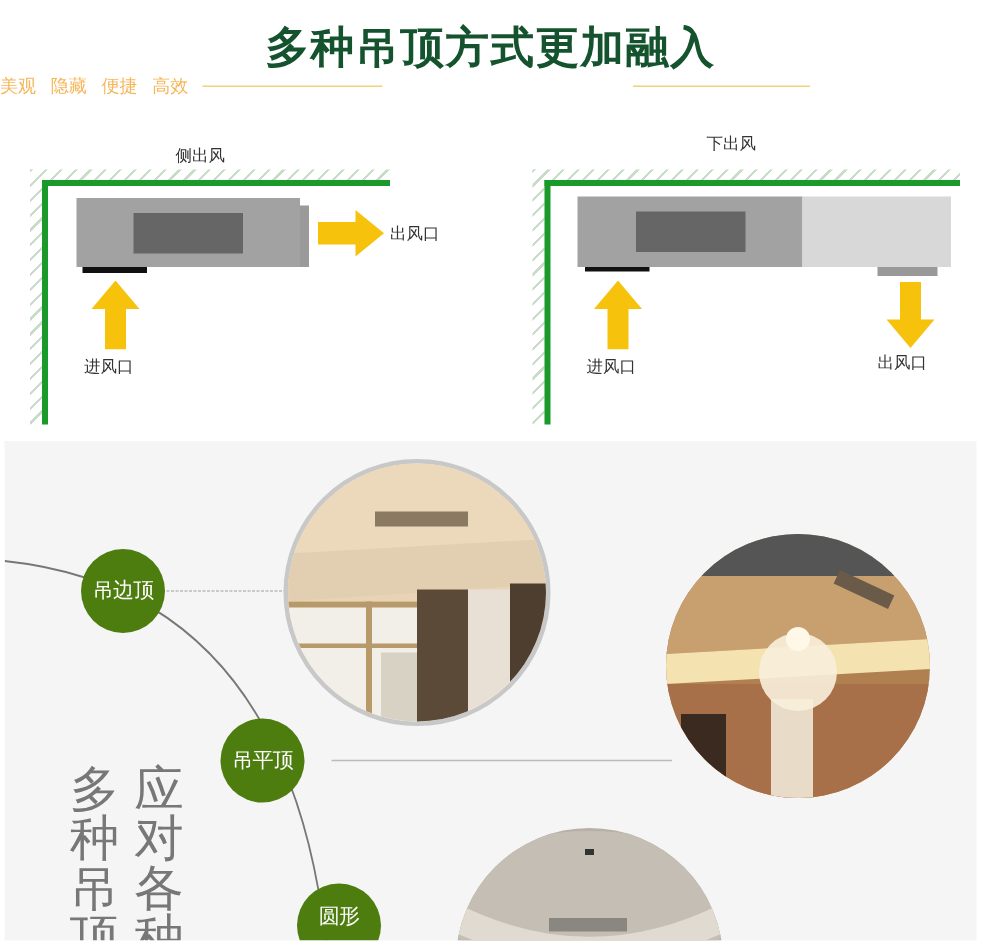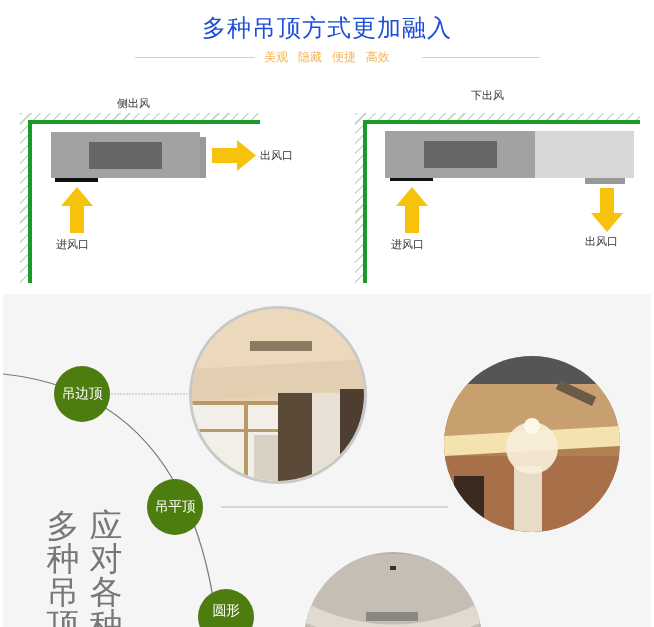--- a/index.html
+++ b/index.html
@@ -3,26 +3,26 @@
 <meta charset="utf-8">
 <style>
   * { margin: 0; padding: 0; box-sizing: border-box; }
   html, body { width: 654px; height: 627px; overflow: hidden; background: #ffffff; }
   body { position: relative; font-family: "DejaVu Sans", "Liberation Sans", sans-serif; }
   .abs { position: absolute; }
 
   
   .title {
     position: absolute; left: 0; width: 654px; top: 12px; text-align: center;
-    font-size: 24px; font-weight: normal; color: #1d4ed8; letter-spacing: 1px;
+    font-size: 29px; font-weight: bold; color: #14532d; letter-spacing: 1px;
   }
   .subtitle-row { position: absolute; top: 49px; left: 0; width: 654px; height: 16px; }
   .sub-line { position: absolute; top: 8px; height: 1px; background: #f7cf7a; }
   .subtitle {
-    position: absolute; left: 0; width: 654px; top: 0; text-align: center;
+    position: absolute; left: 0; width: 654px; top: 0; 
     font-size: 12px; color: #f5b657; word-spacing: 6px;
   }
 
   
   .diag-label { position: absolute; font-size: 11px; color: #333; }
   .hatch-h {
     position: absolute; height: 8px;
     background: repeating-linear-gradient(135deg, #c8dcc8 0 1.5px, transparent 1.5px 7px);
   }
   .hatch-v {

